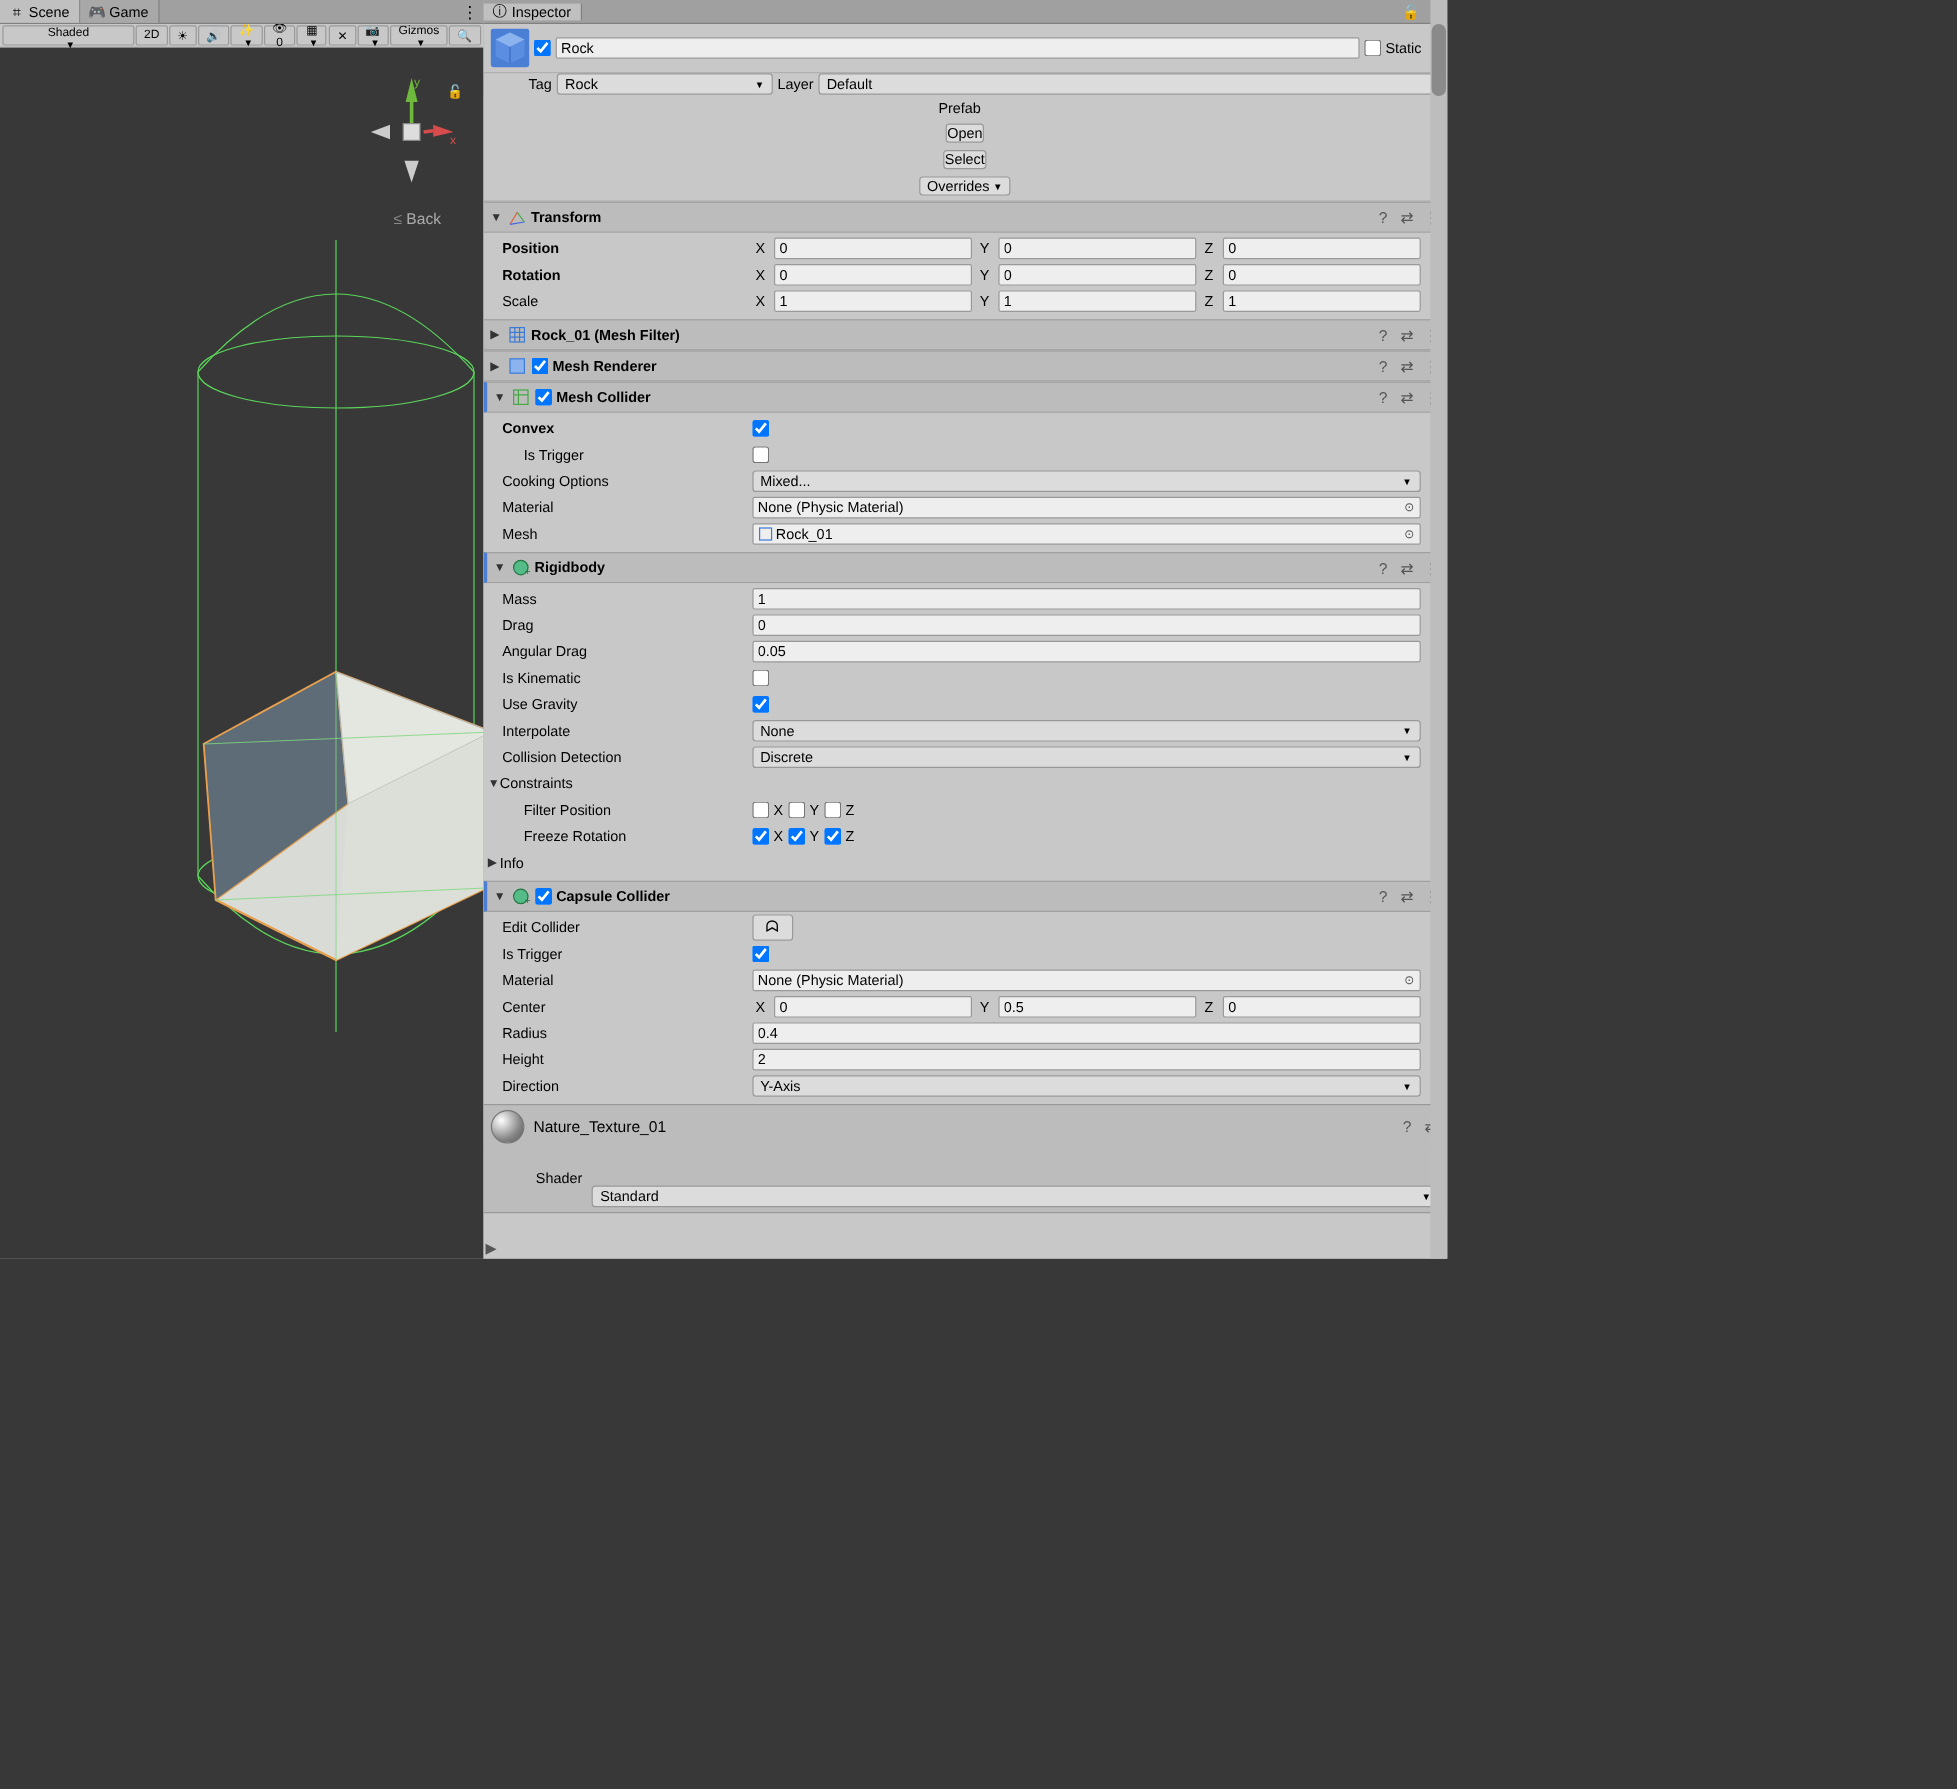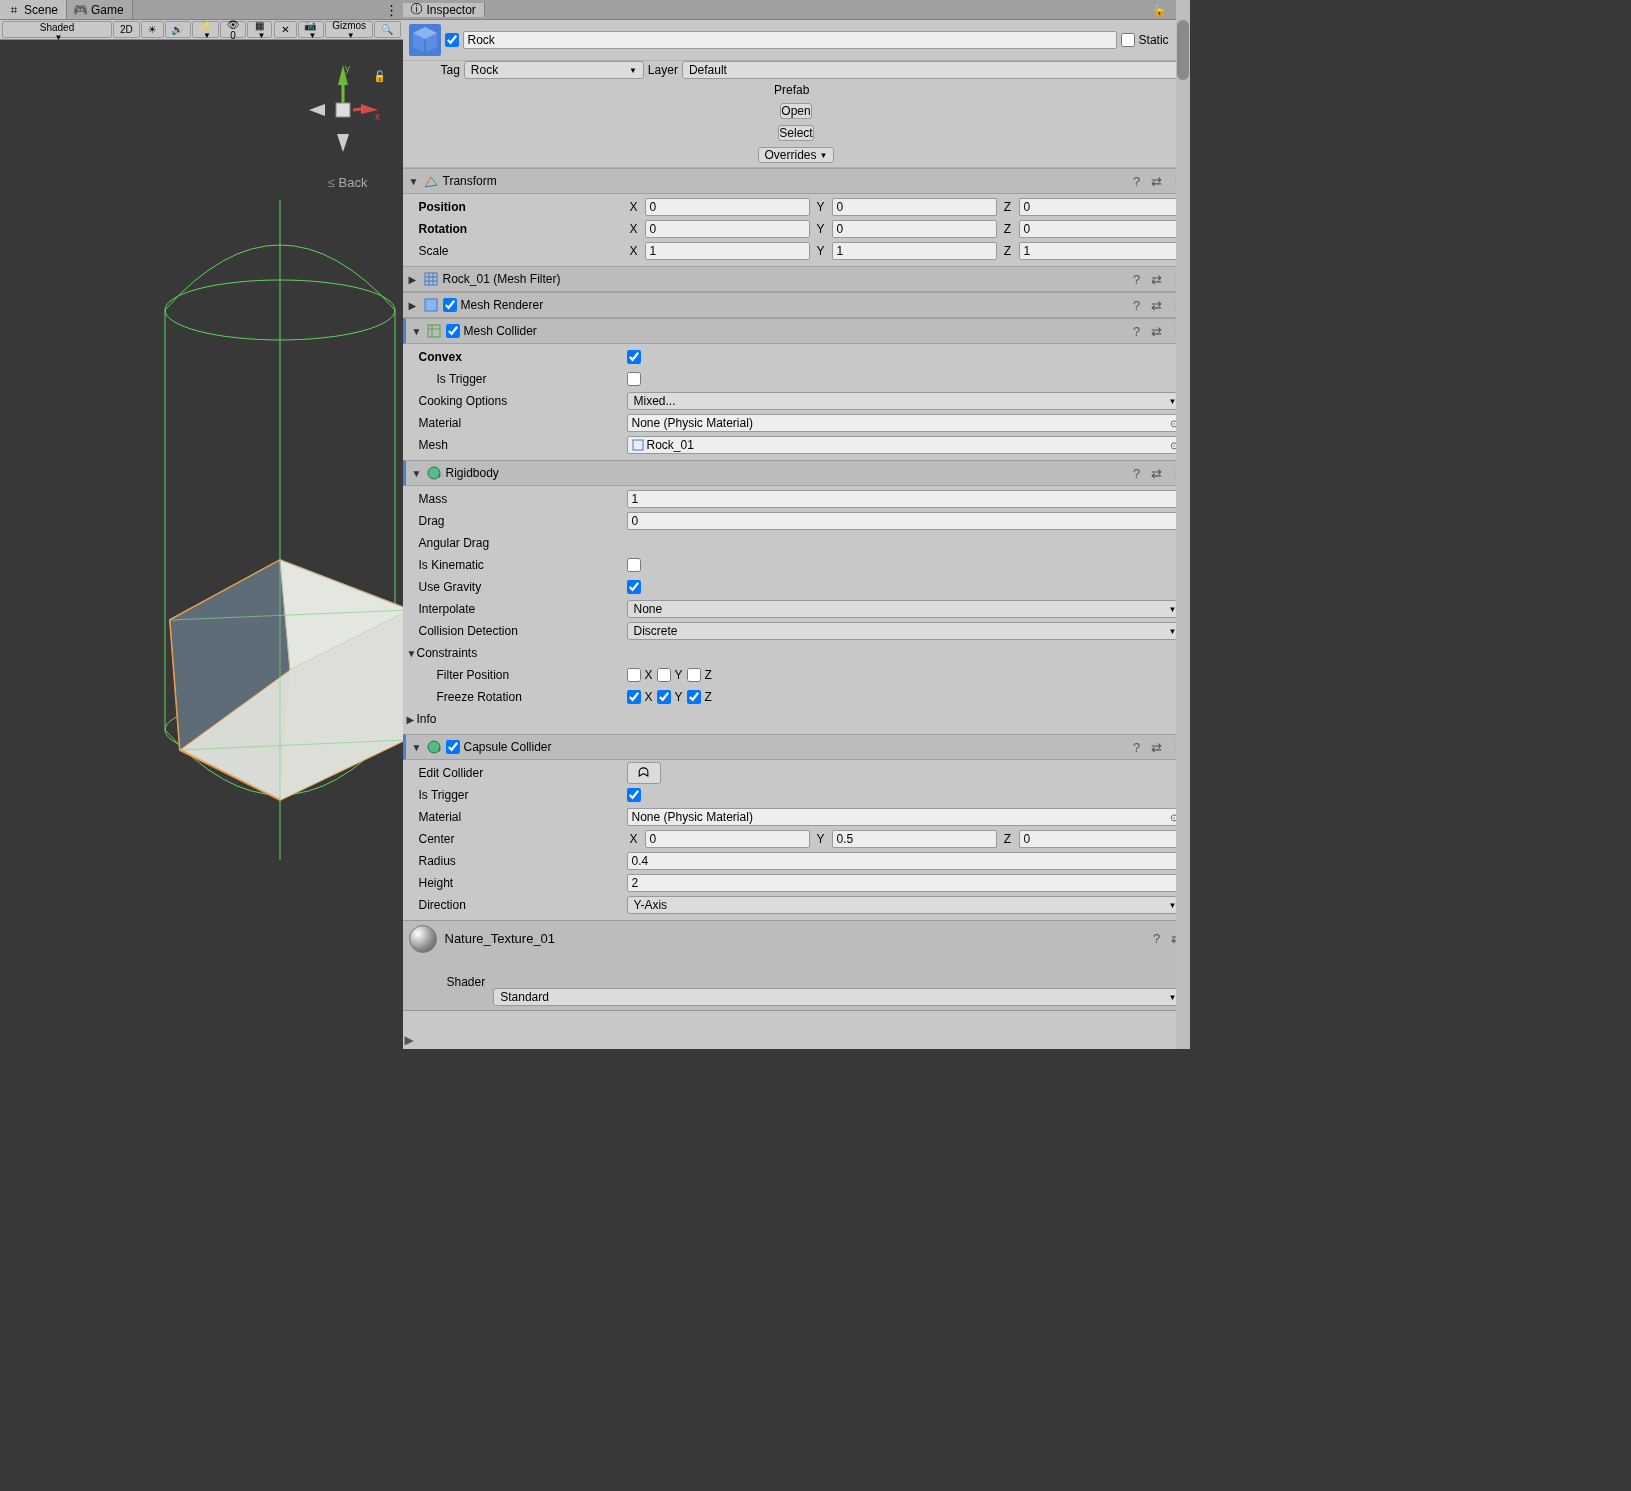--- a/index.html
+++ b/index.html
@@ -37,25 +37,25 @@
 .tag-row { display:flex; align-items:center; gap:4px; padding-left:38px; font-size:12px; }
 .tag-dd { flex:1; height:18px; background:#dcdcdc; border:1px solid #999; border-radius:3px; padding:0 6px; display:flex; align-items:center; justify-content:space-between; }
 
 .prefab-row { display:flex; align-items:center; padding:4px 6px; gap:6px; border-bottom:1px solid #b0b0b0; background:#c8c8c8;flex-direction:column; }
 .prefab-btn { flex:1; height:30px; background:#dcdcdc; border:1px solid #999; border-radius:3px; font-size:12px; }
 
 .comp-header { display:flex; align-items:center; padding:2px 6px; background:#bcbcbc; border-top:1px solid #a0a0a0; border-bottom:1px solid #a0a0a0; height:26px; gap:4px; }
 .comp-header.modified { border-left:3px solid #4b7fd6; }
 .foldout { width:10px; font-size:10px; color:#333; cursor:pointer; }
 .comp-icon { width:16px; height:16px; display:inline-flex; align-items:center; justify-content:center; }
-.comp-title { font-weight:normal; font-size:12px; flex:1; }
+.comp-title { font-weight:bold; font-size:12px; flex:1; }
 .comp-actions { display:flex; align-items:center; gap:6px; color:#555; }
 .help-icon, .preset-icon, .dots-icon { width:14px; height:14px; font-size:13px; display:inline-flex; align-items:center; justify-content:center; cursor:pointer; }
 
-.comp-body { padding:2px 0 4px 0; background:#c8c8c8; }
+.comp-body { padding:2px 16px 4px 0; background:#c8c8c8; }
 .prop-row { display:flex; align-items:center; padding:1px 6px 1px 16px; height:22px; font-size:12px; }
 .prop-label { width:208px; }
 .prop-label.bold { font-weight:bold; }
 .prop-label.indent { padding-left:18px; }
 .prop-value { flex:1; display:flex; align-items:center; gap:4px; }
 .axis-lbl { width:14px; text-align:center; }
 .num-input { flex:1; min-width:0; height:18px; background:#eee; border:1px solid #999; border-radius:2px; padding:0 4px; font-size:12px; }
 .full-input { flex:1; height:18px; background:#eee; border:1px solid #999; border-radius:2px; padding:0 4px; font-size:12px; }
 .full-dd { flex:1; height:18px; background:#dcdcdc; border:1px solid #999; border-radius:3px; padding:0 6px; display:flex; align-items:center; justify-content:space-between; font-size:12px; }
 .obj-field { flex:1; height:18px; background:#eee; border:1px solid #999; border-radius:2px; padding:0 4px; display:flex; align-items:center; justify-content:space-between; font-size:12px;gap:45px; }
@@ -375,20 +375,23 @@
             </div>
           </div>
         <div class="prop-row">
             <span class="prop-label">Drag</span>
           <div class="prop-value">
               <input class="full-input" value="0" style="">
             </div>
           </div>
         <div class="prop-row">
             <span class="prop-label">Angular Drag</span>
+          <div class="prop-value">
+              <input class="full-input" value="0.05" style="">
+            </div>
           </div>
         <div class="prop-row">
             <span class="prop-label">Is Kinematic</span>
           <div class="prop-value">
               <input type="checkbox" style="">
             </div>
           </div>
         <div class="prop-row">
             <span class="prop-label">Use Gravity</span>
           <div class="prop-value">

